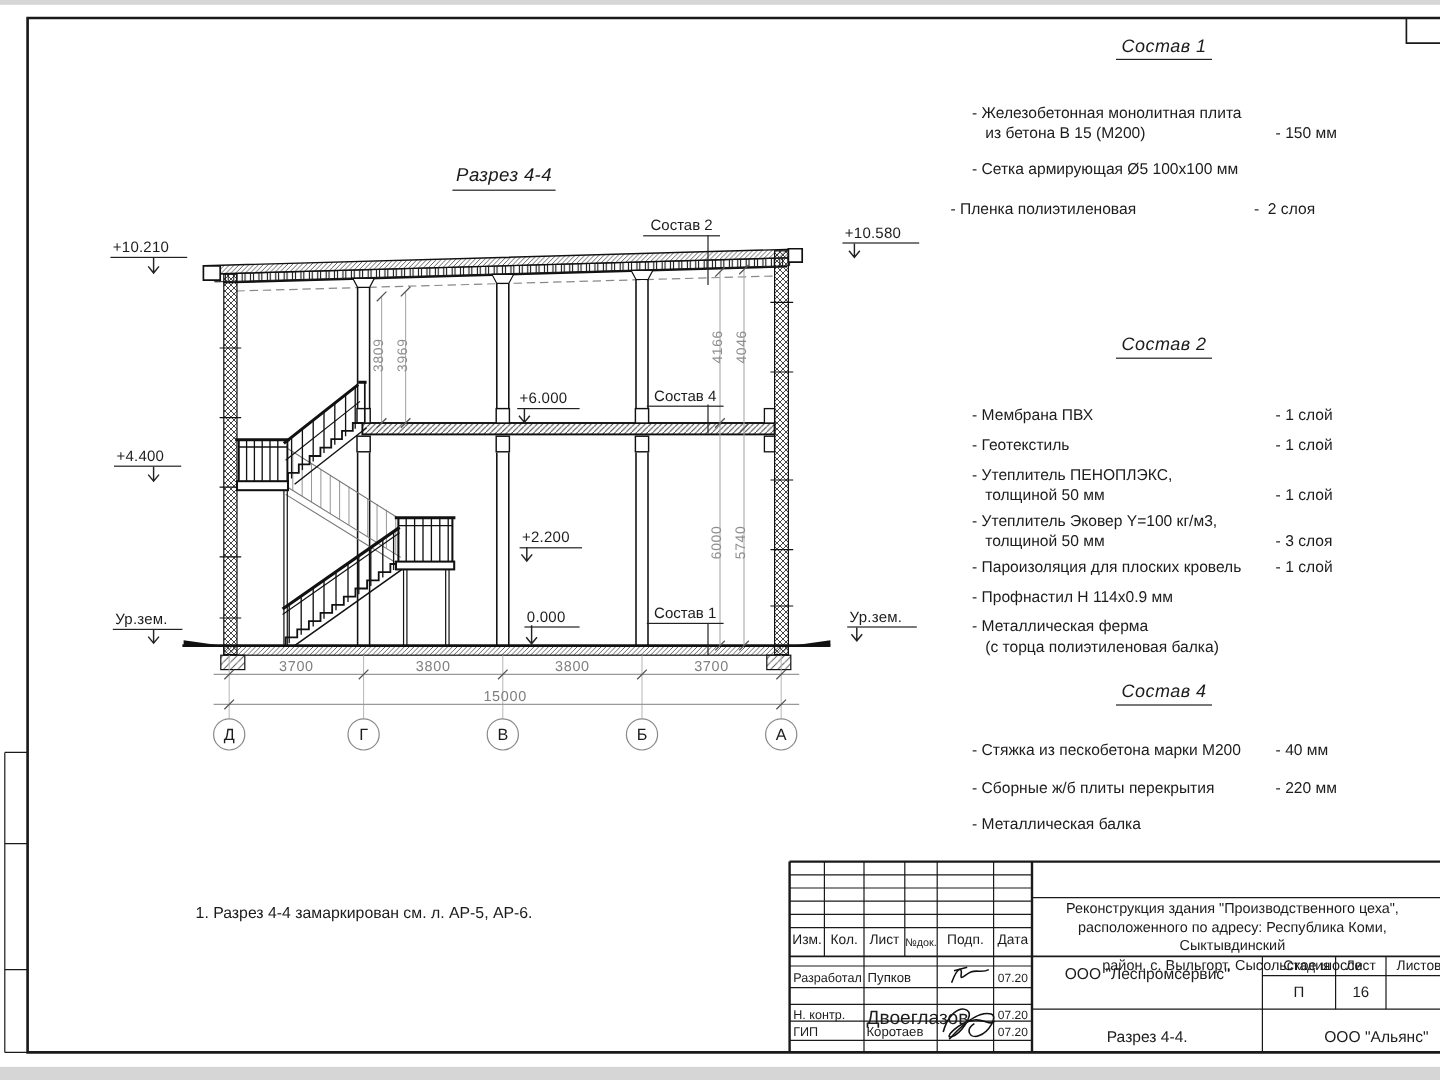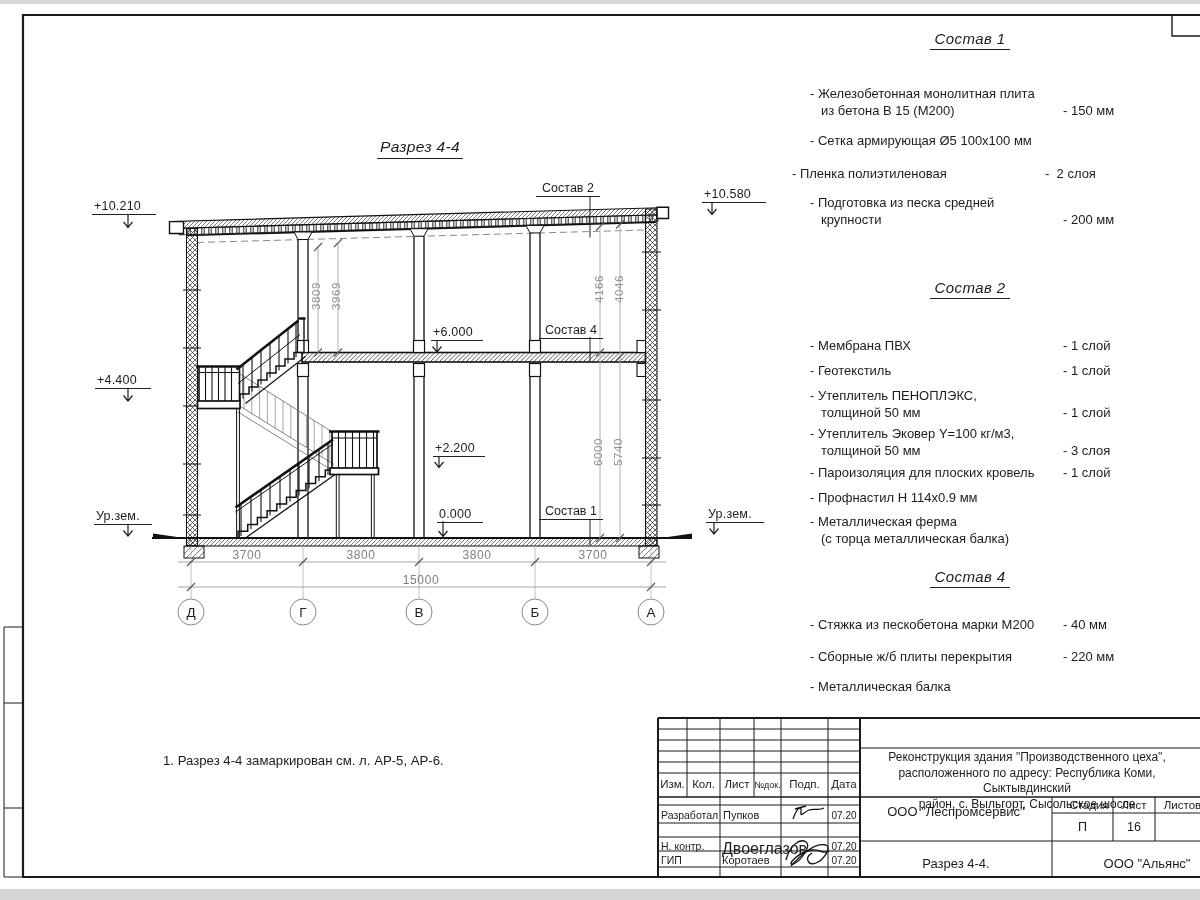--- a/index.html
+++ b/index.html
@@ -243,25 +243,20 @@
       <div class="comp-val">- 150 мм</div>
     </div>
   <div class="t comp-item" style="left:810px;top:132px">
     <div class="comp-name">- Сетка армирующая Ø5 100х100 мм</div>
       <div class="comp-val"></div>
     </div>
   <div class="t comp-item" style="left:792px;top:165px">
     <div class="comp-name">- Пленка полиэтиленовая</div>
       <div class="comp-val">-  2 слоя</div>
     </div>
-  <div class="t comp-item" style="left:810px;top:194px">
-    <div class="comp-name">- Подготовка из песка средней
-крупности</div>
-      <div class="comp-val">- 200 мм</div>
-    </div>
 
   <div class="t comp-title" style="left:810px;top:279px"><span>Состав 2</span></div>
   <div class="t comp-item" style="left:810px;top:337px">
     <div class="comp-name">- Мембрана ПВХ</div>
       <div class="comp-val">- 1 слой</div>
     </div>
   <div class="t comp-item" style="left:810px;top:362px">
     <div class="comp-name">- Геотекстиль</div>
       <div class="comp-val">- 1 слой</div>
     </div>
@@ -278,21 +273,21 @@
   <div class="t comp-item" style="left:810px;top:464px">
     <div class="comp-name">- Пароизоляция для плоских кровель</div>
       <div class="comp-val">- 1 слой</div>
     </div>
   <div class="t comp-item" style="left:810px;top:489px">
     <div class="comp-name">- Профнастил Н 114х0.9 мм</div>
       <div class="comp-val"></div>
     </div>
   <div class="t comp-item" style="left:810px;top:513px">
     <div class="comp-name">- Металлическая ферма
-(с торца металлическая балка)</div>
+(с торца полиэтиленовая балка)</div>
       <div class="comp-val"></div>
     </div>
 
   <div class="t comp-title" style="left:810px;top:568px"><span>Состав 4</span></div>
   <div class="t comp-item" style="left:810px;top:616px">
     <div class="comp-name">- Стяжка из пескобетона марки М200</div>
       <div class="comp-val">- 40 мм</div>
     </div>
   <div class="t comp-item" style="left:810px;top:648px">
     <div class="comp-name">- Сборные ж/б плиты перекрытия</div>

